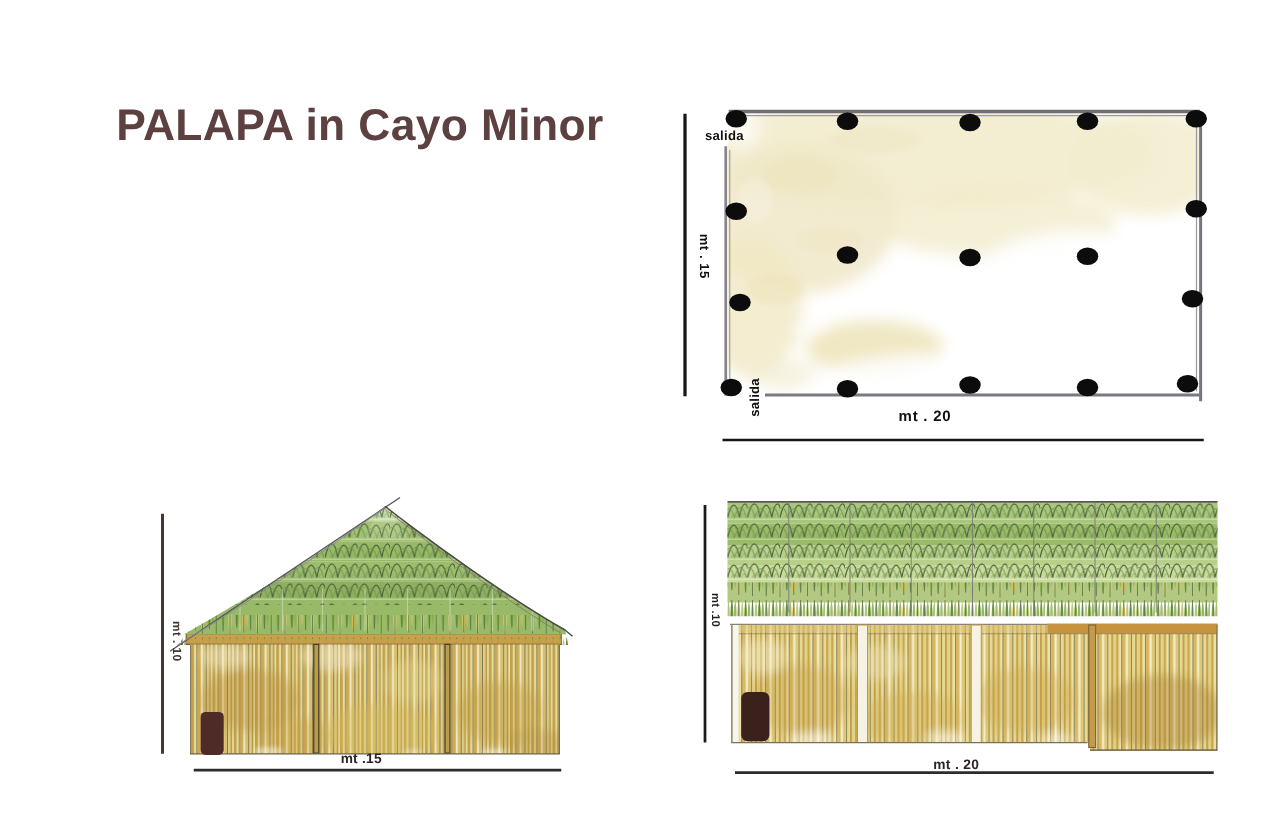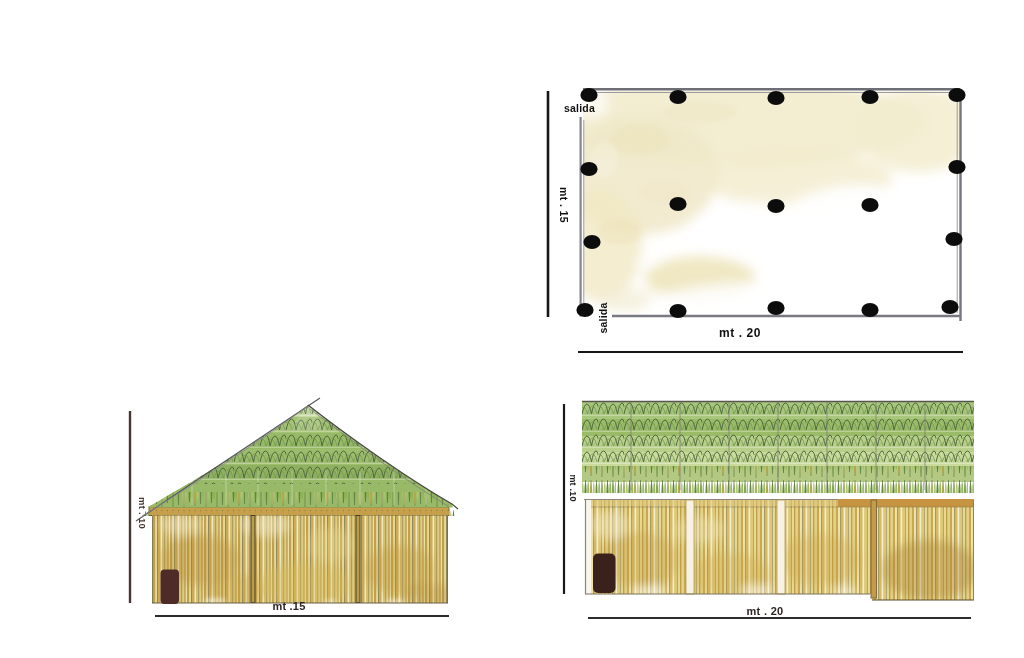--- a/index.html
+++ b/index.html
@@ -282,12 +282,13 @@
 
 <path d="M564 404 V594" stroke="#1a1a1a" stroke-width="2.2" fill="none"></path>
 
 <text x="569.5" y="488" font-size="9" font-weight="bold" fill="#1e1e1e" transform="rotate(90 569.5 488)" text-anchor="middle" letter-spacing="0.2">mt .10</text>
 
 <path d="M588 618 H971" stroke="#2c2c2c" stroke-width="2.2" fill="none"></path>
 
 <text x="765" y="615" font-size="11" font-weight="bold" fill="#2e2424" text-anchor="middle" letter-spacing="0.3">mt . 20</text>
 </svg>
 
+<div style="position:absolute;left:93px;top:80px;font-size:35.5px;font-weight:bold;color:#5d4040;letter-spacing:0.3px;">PALAPA in Cayo Minor</div>
 </div>
 </body></html>

